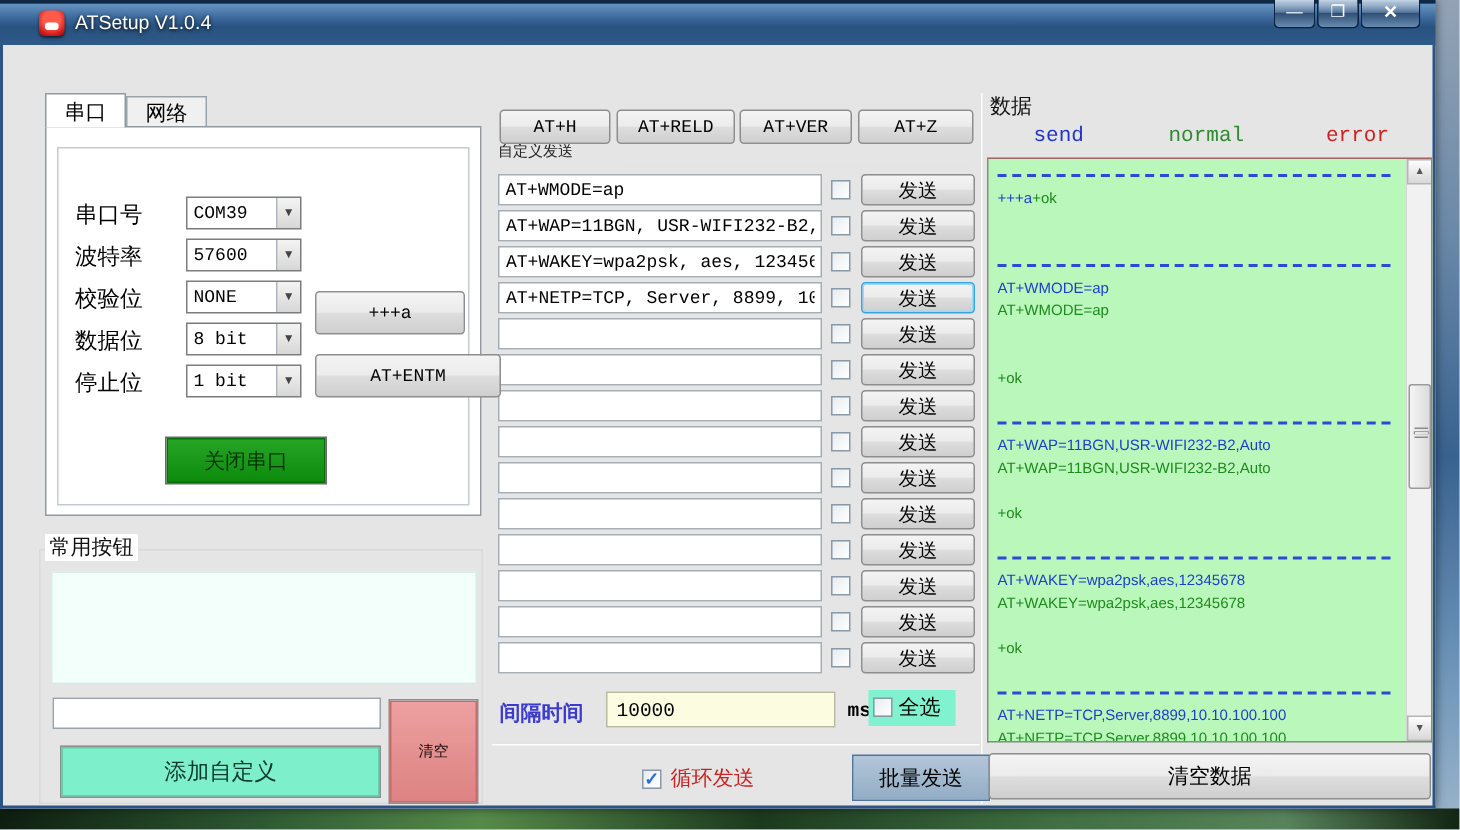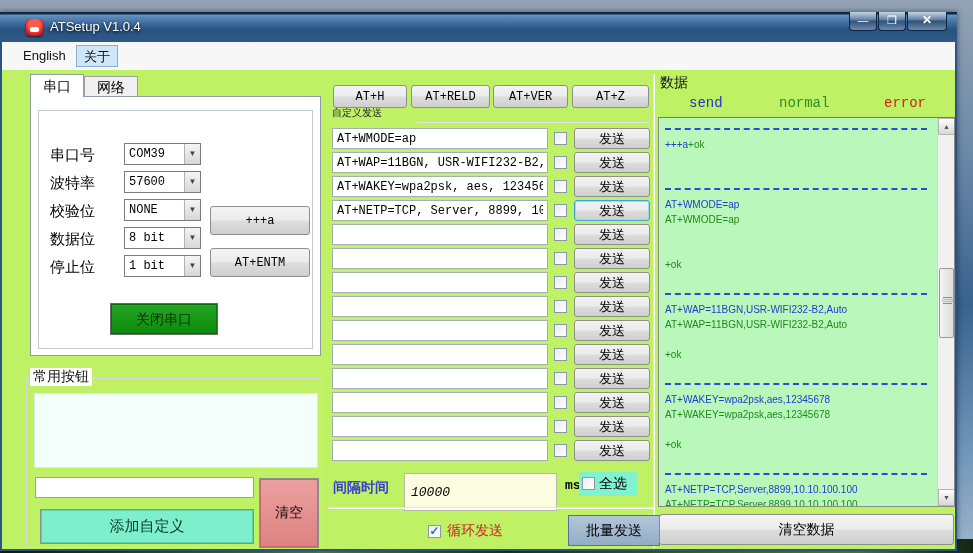--- a/index.html
+++ b/index.html
@@ -1,21 +1,21 @@
 <!DOCTYPE html>
 <html><head>
 <meta charset="utf-8">
 <style>
   * { margin:0; padding:0; box-sizing:border-box; }
   html,body { width:973px; height:553px; overflow:hidden; font-family:"Liberation Sans",sans-serif; }
   body { position:relative; background:linear-gradient(180deg,#93a3b5 0%,#6b89a8 28%,#39628f 55%,#6d94b8 80%,#9db6cc 100%); }
   .wp-bottom { position:absolute; left:0; bottom:0; width:100%; height:14px;
     background:linear-gradient(90deg,#0e1f10,#2e5a33 18%,#568a4a 33%,#1c3a1e 52%,#3f6f42 72%,#58845c 88%,#122513); }
 
-  .window { position:absolute; left:0; top:12px; width:957px; height:539px; background:#bef264;
+  .window { position:absolute; left:0; top:0; width:957px; height:539px; background:#e5e5e5;
     border:2px solid #2b5484; border-top:none; box-shadow:0 0 6px rgba(0,0,0,.5); }
 
   
   .titlebar { position:absolute; left:-2px; top:0; width:957px; height:30px;
     background:linear-gradient(180deg,#0f2846 0,#0f2846 2px,#6392c0 3px,#3c699c 40%,#28527f 60%,#2f5a88 100%); }
   .app-icon { position:absolute; left:26px; top:7px; width:17px; height:17px; border-radius:4px;
     background:radial-gradient(circle at 50% 35%,#ff5a4a 0 40%,#d41818 75%,#8e0c0c); box-shadow:0 1px 2px rgba(0,0,0,.6); }
   .app-icon::after { content:""; position:absolute; left:4px; top:8px; width:9px; height:5px; background:#fff; border-radius:2px; }
   .win-title { position:absolute; left:50px; top:7px; color:#fff; font-size:13px; text-shadow:0 1px 3px #000; }
   .win-btns { position:absolute; right:10px; top:0; display:flex; gap:1px; }
@@ -42,32 +42,32 @@
   .f-label { position:absolute; left:48px; width:66px; font-size:15px; color:#000; z-index:4; }
   .combo { position:absolute; left:122px; width:77px; height:22px; border:1px solid #7c7c7c; background:#fff; z-index:4; }
   .combo .val { position:absolute; left:4px; top:3px; font-family:"Liberation Mono",monospace; font-size:12px; color:#000; }
   .combo .arrow { position:absolute; right:0; top:0; width:16px; height:20px; border-left:1px solid #aab4bc;
     background:linear-gradient(180deg,#f4f4f4,#d7d7d7); color:#444; font-size:8px; text-align:center; line-height:20px; }
 
   .btn { border:1px solid #8e8e8e; border-radius:3px; color:#000; text-align:center; cursor:pointer;
     background:linear-gradient(180deg,#f4f4f4,#ebebeb 48%,#dddddd 52%,#cfcfcf); }
   .mono { font-family:"Liberation Mono",monospace; }
   .btn-plus { position:absolute; left:208px; top:194px; width:100px; height:29px; font-size:12px; z-index:4; }
-  .btn-entm { position:absolute; left:208px; top:236px; width:100px; height:29px; font-size:12px; z-index:4; }
+  .btn-entm { position:absolute; left:208px; top:236px; width:124px; height:29px; font-size:12px; z-index:4; }
   .btn-close-serial { position:absolute; left:108px; top:291px; width:108px; height:32px; z-index:4;
     background:linear-gradient(180deg,#27a527,#0c8a0c); border:1px solid #6a6a6a; box-shadow:inset 0 0 0 1px #0a6e0a;
     color:#043304; font-size:14px; text-align:center; line-height:30px; cursor:pointer; }
 
   
   .group-common { position:absolute; left:24px; top:366px; width:296px; height:170px; border:1px solid #d9d9d9; }
   .group-label { position:absolute; left:28px; top:356px; background:#fff; padding:0 3px; font-size:14px; color:#111; z-index:2; }
   .list-area { position:absolute; left:32px; top:381px; width:284px; height:75px; background:#f2fffb; border:1px solid #d8ece6; }
   .custom-input { position:absolute; left:33px; top:465px; width:219px; height:21px; border:1px solid #9aa3ab; font-size:12px; padding:0 4px; }
   .btn-clear { position:absolute; left:257px; top:466px; width:60px; height:70px; background:linear-gradient(180deg,#eda0a0,#dd8282);
-    border:1px solid #8e8e8e; box-shadow:inset 0 0 0 1px #c96a6a; font-size:14px; color:#1a0a0a; cursor:pointer; }
+    border:1px solid #8e8e8e; box-shadow:inset 0 0 0 1px #c96a6a; font-size:10px; color:#1a0a0a; cursor:pointer; }
   .btn-add { position:absolute; left:38px; top:497px; width:214px; height:35px; background:#7df0cb;
     border:1px solid #8e8e8e; box-shadow:inset 0 0 0 1px #5ed2ac; font-size:15px; color:#0c3a2c; cursor:pointer; }
 
   
   .qbtn { position:absolute; top:73px; height:23px; font-size:12px; z-index:4; }
   .qbtn.b0 { left:331px; width:74px; } .qbtn.b1 { left:409px; width:79px; }
   .qbtn.b2 { left:491px; width:75px; } .qbtn.b3 { left:570px; width:77px; }
   .custom-title { position:absolute; left:330px; top:94px; font-size:10px; color:#222; }
   .custom-title-line { position:absolute; left:415px; top:110px; width:232px; border-top:1px solid #e4e4e4; }
 
@@ -76,21 +76,21 @@
   .row-input { position:absolute; left:0; top:1px; width:216px; height:21px; border:1px solid #a5adb5;
     font-family:"Liberation Mono",monospace; font-size:12px; padding:0 4px; color:#000; }
   .cb { position:absolute; width:13px; height:13px; border:1px solid #8a99a8; background:linear-gradient(135deg,#e8ecef,#ffffff);
     font-size:12px; line-height:11px; text-align:center; color:#2b6fd4; font-weight:bold; cursor:pointer; }
   .send-row .cb { left:222px; top:5px; }
   .send-btn { position:absolute; left:242px; top:1px; width:76px; height:21px; font-size:13px; }
   .send-btn.focused { border:1px solid #38a6dd; box-shadow:0 0 0 1px #9bd9f4 inset; }
 
   .interval-label { position:absolute; left:331px; top:467px; font-size:14px; font-weight:bold; color:#3b3bd0; }
   .interval-input { position:absolute; left:402px; top:461px; width:153px; height:24px; background:#fcfce1;
-    border:1px solid #b9b9a2; font-family:"Liberation Mono",monospace; font-size:13px; padding:18px 6px;font-style:italic; }
+    border:1px solid #b9b9a2; font-family:"Liberation Mono",monospace; font-size:13px; padding:4px 6px; }
   .ms-label { position:absolute; left:563px; top:466px; font-family:"Liberation Mono",monospace; font-weight:bold; font-size:13px; color:#000; }
   .select-all { position:absolute; left:577px; top:460px; width:58px; height:24px; background:#80f2cf;text-align:right; }
   .select-all .cb { left:3px; top:5px; }
   .select-all .lbl { position:absolute; left:20px; top:3px; font-size:14px; color:#000; }
 
   .mid-sep { position:absolute; left:326px; top:495px; width:326px; border-top:1px solid #e3e3e3; border-bottom:1px solid #fdfdfd; }
   .vert-sep { position:absolute; left:651px; top:62px; height:474px; border-left:1px solid #e3e3e3; border-right:1px solid #fdfdfd; }
 
   .loop-cb { position:absolute; left:426px; top:513px; }
   .loop-label { position:absolute; left:445px; top:510px; font-size:14px; color:#cc2222; }
@@ -133,24 +133,20 @@
   <div class="titlebar">
     <span class="app-icon"></span>
     <span class="win-title">ATSetup V1.0.4</span>
     <span class="win-btns">
       <span class="winbtn min">—</span>
       <span class="winbtn max">❐</span>
       <span class="winbtn close">✕</span>
     </span>
   </div>
 
-  <div class="menubar">
-    <span class="menu-item menu-english">English</span>
-    <span class="menu-item menu-about">关于</span>
-  </div>
 
   <div class="tab tab-serial">串口</div>
   <div class="tab tab-net">网络</div>
   <div class="tab-panel"></div>
   <div class="inner-box"></div>
 
   <span class="f-label" style="top:134px">串口号</span>
   <div class="combo" style="top:131px">
     <span class="val">COM39</span>
     <span class="arrow">▼</span>

